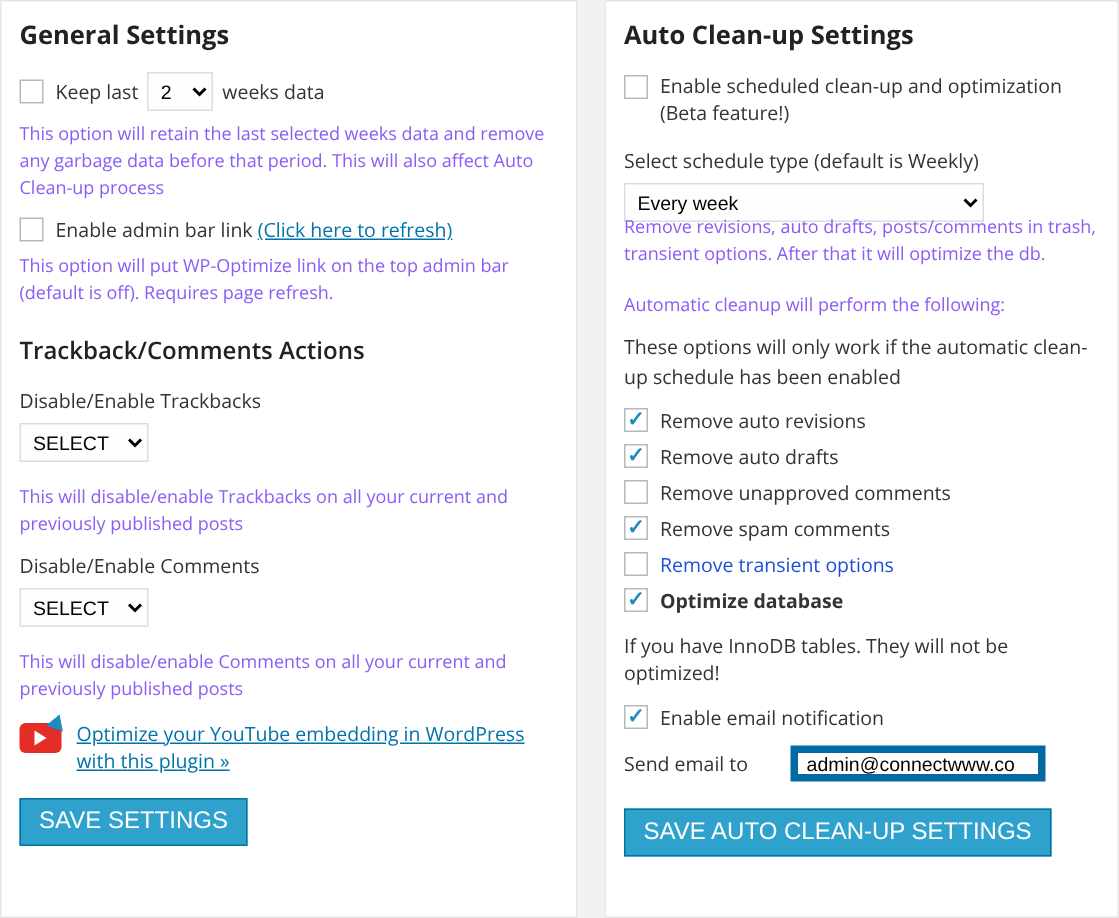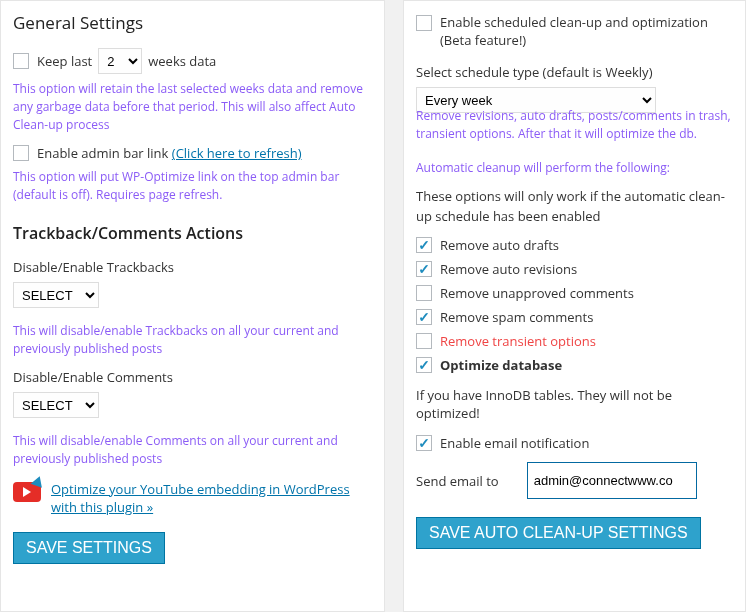--- a/index.html
+++ b/index.html
@@ -18,21 +18,21 @@
   .panel {
     background: #fff;
     border: 1px solid #e5e5e5;
     padding: 0 12px 12px 12px;
     overflow: hidden;
   }
   .panel.left { width: 385px; margin-right: 18px; }
   .panel.right { width: 343px; padding-top: 0; }
   h3.section-title {
     font-size: 17px;
-    font-weight: 400;
+    font-weight: 700;
     color: #222;
     margin: 10px 0 14px 0;
   }
   h3.sub-title {
     font-size: 16px;
     font-weight: 600;
     color: #222;
     margin: 18px 0 14px 0;
   }
   .row { display: flex; align-items: center; margin: 6px 0; }
@@ -48,21 +48,21 @@
   }
   .cb.checked::after {
     content: "✓";
     color: #1e8cbe;
     font-size: 14px;
     font-weight: bold;
     line-height: 1;
   }
   .label-text { color: #333; font-size: 13px; }
   .label-text.bold { font-weight: 700; }
-  .label-text.red { color: #ef4444; text-align: center; }
+  .label-text.red { color: #1d4ed8; text-align: center; }
   .desc {
     color: #8b5cf6;
     font-size: 12px;
     line-height: 1.5;
     margin: 4px 0 10px 0;
   }
   .link { color: #0073aa; text-decoration: underline; cursor: pointer; }
   select.sel {
     border: 1px solid #ddd;
     background: #fefefe;
@@ -107,25 +107,25 @@
   .yt-wing {
     position: absolute;
     top: -6px; right: -3px;
     width: 0; height: 0;
     border-left: 6px solid transparent;
     border-right: 6px solid transparent;
     border-bottom: 10px solid #1e8cbe;
     transform: rotate(20deg);
   }
   input.textin {
-    border: 1px solid #0369a1;
+    border: 5px solid #0369a1;
     padding: 4px 6px;
     font-size: 13px;
     width: 170px;
-    height: 37px;
+    height: 24px;
   }
   .send-row { display: flex; align-items: center; margin: 10px 0; gap: 20px; }
   .send-row span { margin-right: 8px; }
 </style>
 </head>
 <body>
 
 <div class="wrap">
 
   <div class="panel left">
@@ -167,43 +167,44 @@
       <div class="yt-icon">
           <span class="yt-wing"></span>
         </div>
       <span class="link">Optimize your YouTube embedding in WordPress with this plugin »</span>
     </div>
 
     <button class="btn">SAVE SETTINGS</button>
   </div>
 
   <div class="panel right">
+    <h3 class="section-title">Auto Clean-up Settings</h3>
 
     <div class="row" style="align-items:flex-start;margin-top:12px;">
       <span class="cb" style="margin-top:2px;"></span>
       <span class="label-text">Enable scheduled clean-up and optimization (Beta feature!)</span>
     </div>
 
     <div class="field-label" style="margin-top:14px;">Select schedule type (default is Weekly)</div>
     <select class="sel wide">
       <option>Every week</option>
     </select>
 
     <div class="desc" style="margin-top:-6px;">Remove revisions, auto drafts, posts/comments in trash, transient options. After that it will optimize the db.</div>
     <div class="desc" style="margin-top:16px;">Automatic cleanup will perform the following:</div>
 
     <div class="label-text" style="margin:8px 0 10px 0; line-height:1.5;">These options will only work if the automatic clean-up schedule has been enabled</div>
 
     <div class="row">
       <span class="cb checked"></span>
+      <span class="label-text">Remove auto revisions</span>
+    </div>
+    <div class="row">
+      <span class="cb checked"></span>
       <span class="label-text">Remove auto drafts</span>
-    </div>
-    <div class="row">
-      <span class="cb checked"></span>
-      <span class="label-text">Remove auto revisions</span>
     </div>
     <div class="row">
       <span class="cb"></span>
       <span class="label-text">Remove unapproved comments</span>
     </div>
     <div class="row">
       <span class="cb checked"></span>
       <span class="label-text">Remove spam comments</span>
     </div>
     <div class="row">

